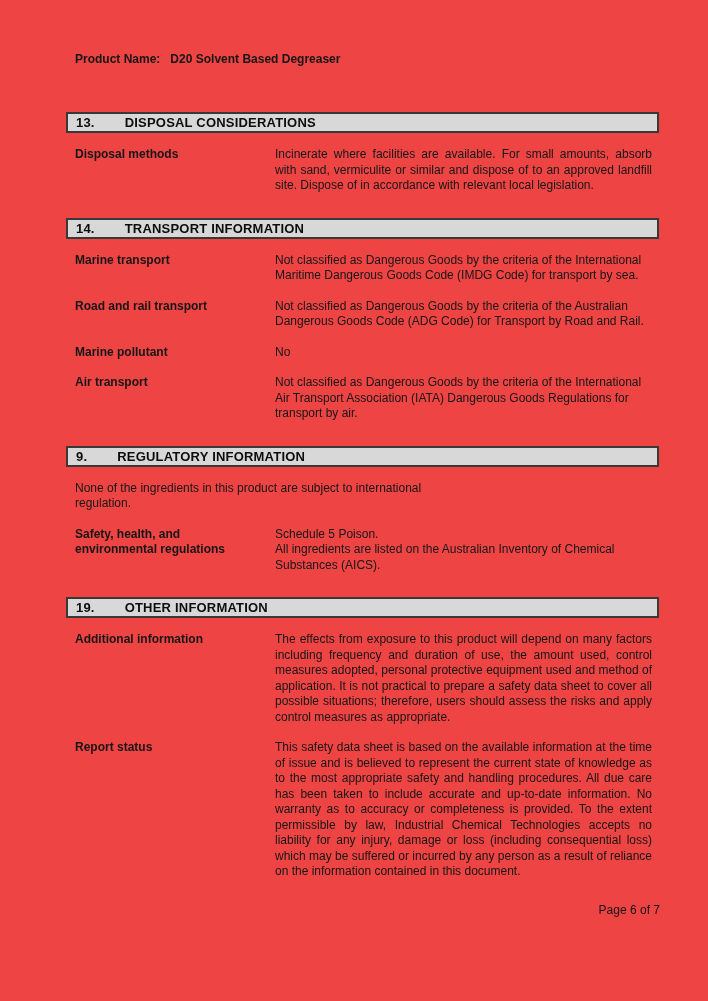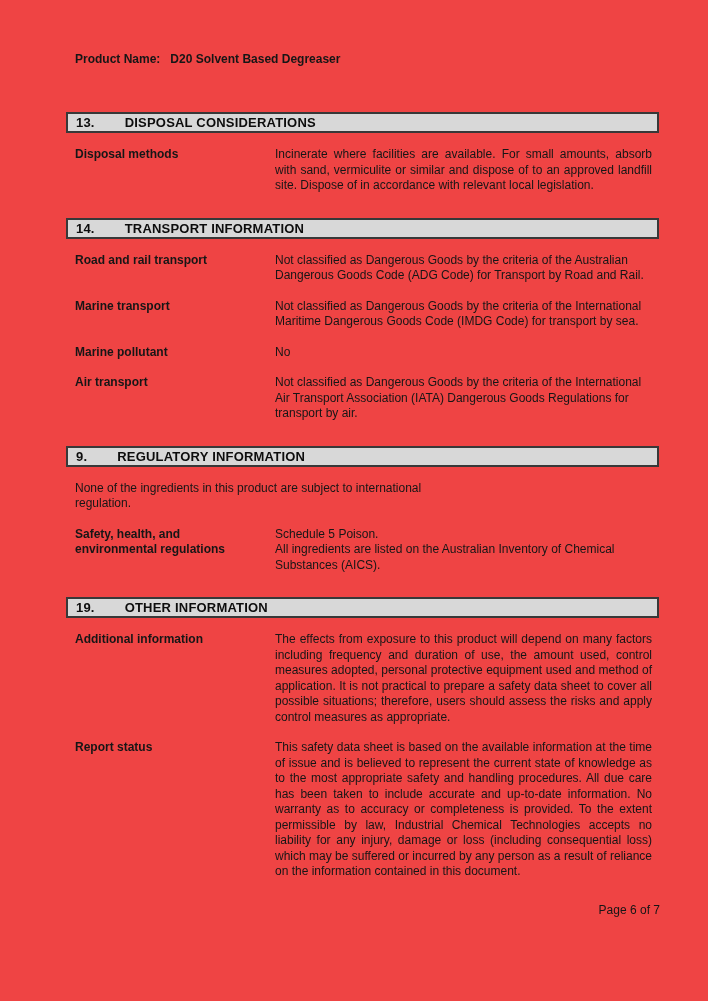--- a/index.html
+++ b/index.html
@@ -90,26 +90,26 @@
       <div class="field-value justify">Incinerate where facilities are available. For small amounts, absorb with sand, vermiculite or similar and dispose of to an approved landfill site. Dispose of in accordance with relevant local legislation.</div>
     </div>
   </div>
 
   <div class="sec-header">
     <span class="sec-num">14.</span>
     <span class="sec-title">TRANSPORT INFORMATION</span>
   </div>
   <div class="rows">
     <div class="row">
+      <div class="field-label">Marine transport</div>
+      <div class="field-value">Not classified as Dangerous Goods by the criteria of the International Maritime Dangerous Goods Code (IMDG Code) for transport by sea.</div>
+    </div>
+    <div class="row">
       <div class="field-label">Road and rail transport</div>
       <div class="field-value">Not classified as Dangerous Goods by the criteria of the Australian Dangerous Goods Code (ADG Code) for Transport by Road and Rail.</div>
-    </div>
-    <div class="row">
-      <div class="field-label">Marine transport</div>
-      <div class="field-value">Not classified as Dangerous Goods by the criteria of the International Maritime Dangerous Goods Code (IMDG Code) for transport by sea.</div>
     </div>
     <div class="row">
       <div class="field-label">Marine pollutant</div>
       <div class="field-value">No</div>
     </div>
     <div class="row">
       <div class="field-label">Air transport</div>
       <div class="field-value">Not classified as Dangerous Goods by the criteria of the International Air Transport Association (IATA) Dangerous Goods Regulations for transport by air.</div>
     </div>
   </div>

